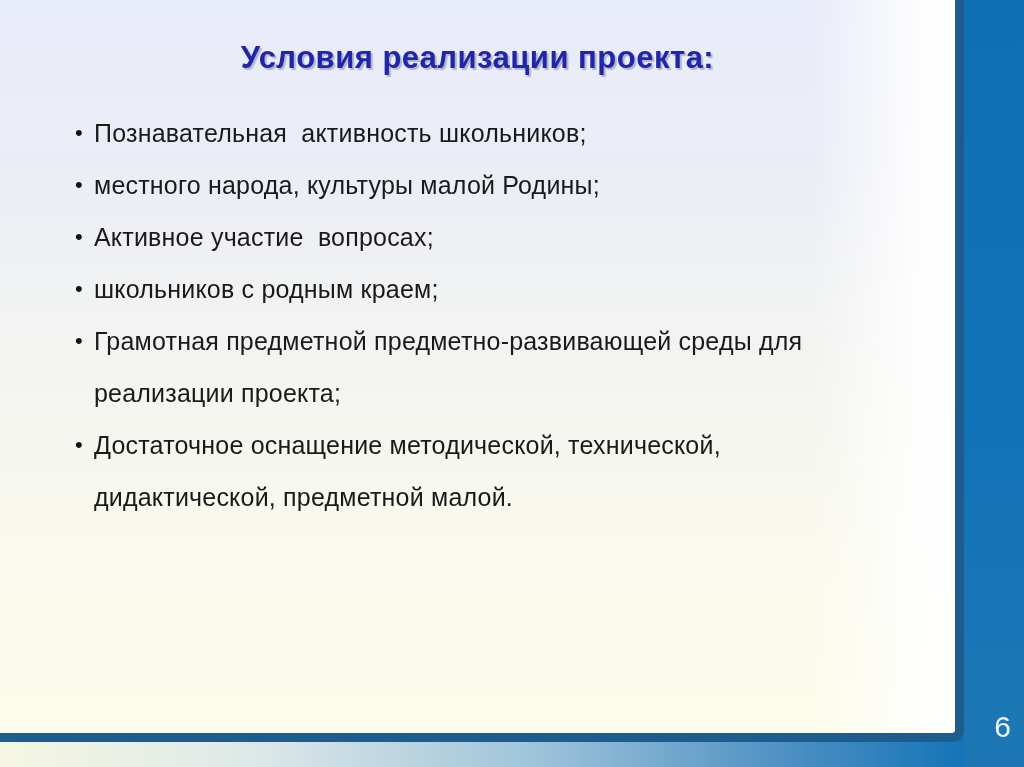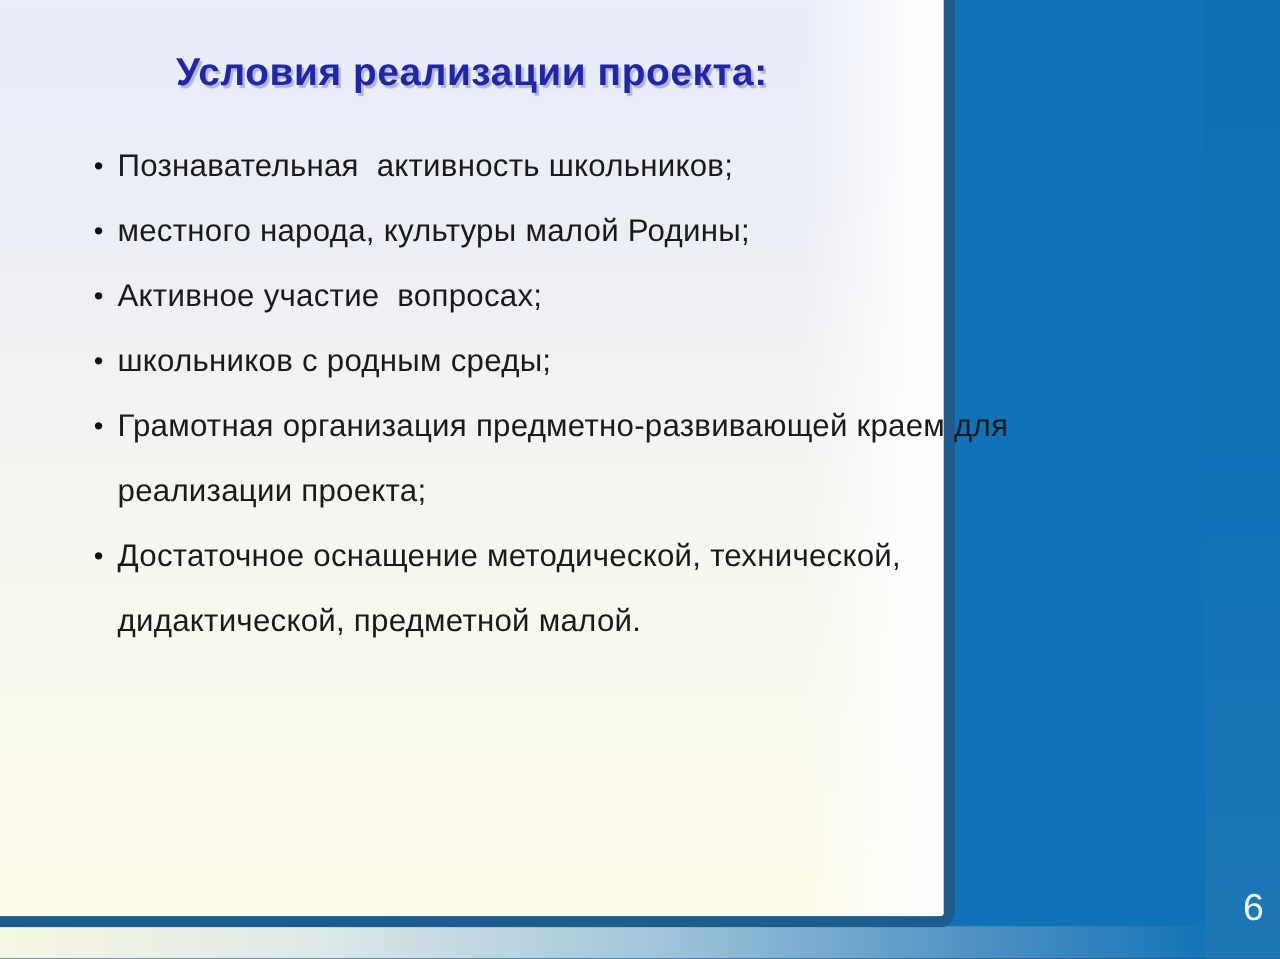--- a/index.html
+++ b/index.html
@@ -32,21 +32,21 @@
     right: 0;
     width: 60px;
     height: 100%;
     background: linear-gradient(to bottom, #0f6fb3 0%, #1173b7 55%, #1e77b4 100%);
   }
   
   .content {
     position: absolute;
     top: 0;
     left: 0;
-    width: 764px;
+    width: 964px;
     height: 742px;
     box-sizing: border-box;
     border-right: 9px solid #1d5c8c;
     border-bottom: 9px solid #1d5c8c;
     border-bottom-right-radius: 12px;
     background:
       linear-gradient(to right, rgba(255,255,255,0) 85%, rgba(255,255,255,0.95) 97%),
       linear-gradient(to bottom,
         #e9ecf9 0%, #ebedf6 22%, #f3f4f1 48%, #f9f9ee 75%, #fdfcea 100%);
   }
@@ -122,26 +122,26 @@
         <div class="bullet-line">местного народа, культуры малой Родины;</div>
       </li>
 
       <li class="bullet-item">
         <span class="bullet-marker">•</span>
         <div class="bullet-line">Активное участие  вопросах;</div>
       </li>
 
       <li class="bullet-item">
         <span class="bullet-marker">•</span>
-        <div class="bullet-line">школьников с родным среды;</div>
+        <div class="bullet-line">школьников с родным краем;</div>
       </li>
 
       <li class="bullet-item">
         <span class="bullet-marker">•</span>
-        <div class="bullet-line">Грамотная организация предметно-развивающей краем для</div>
+        <div class="bullet-line">Грамотная предметной предметно-развивающей среды для</div>
         <div class="bullet-line">реализации проекта;</div>
       </li>
 
       <li class="bullet-item">
         <span class="bullet-marker">•</span>
         <div class="bullet-line">Достаточное оснащение методической, технической,</div>
         <div class="bullet-line">дидактической, предметной малой.</div>
       </li>
 
     </ul>

